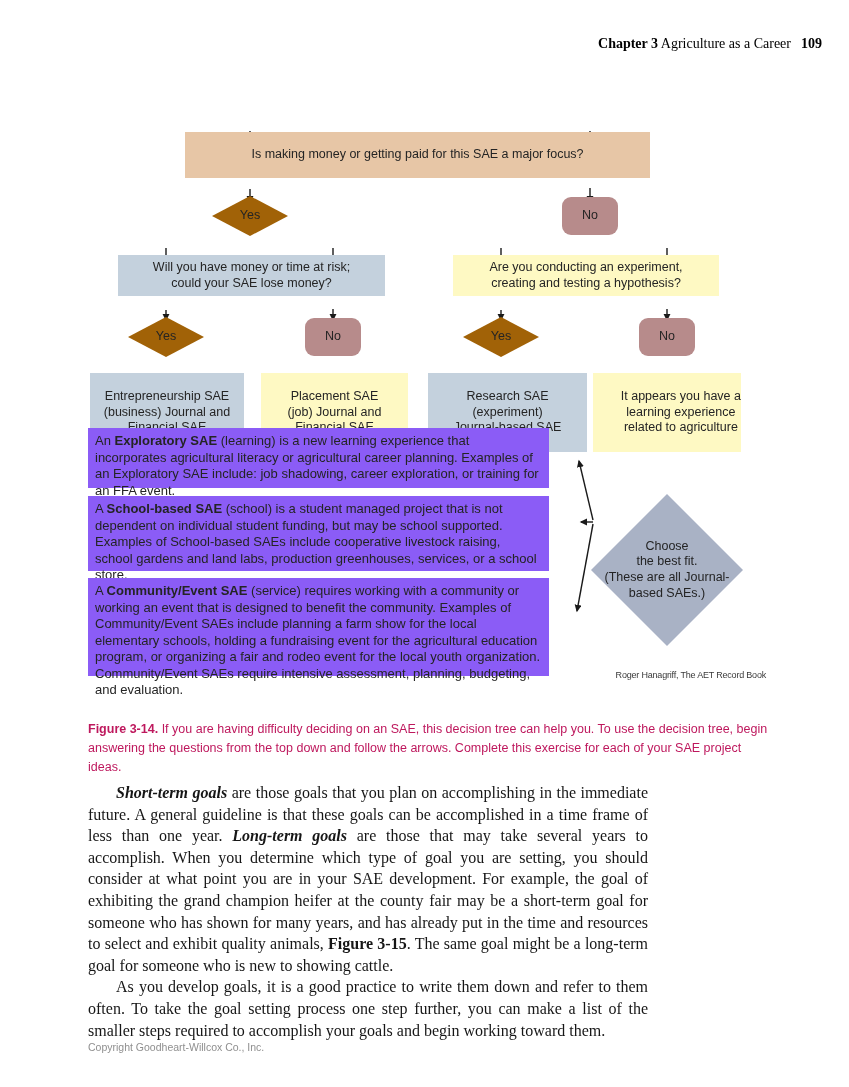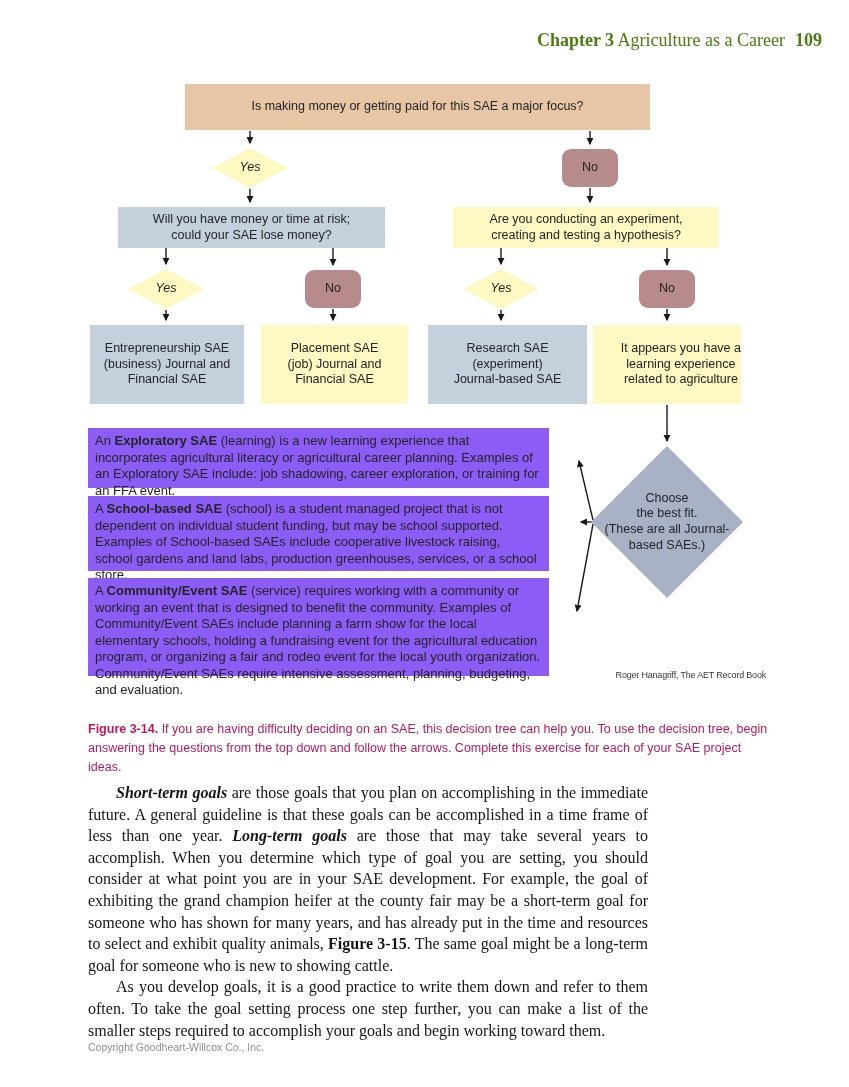--- a/index.html
+++ b/index.html
@@ -4,39 +4,38 @@
 <style>
   * { margin:0; padding:0; box-sizing:border-box; }
   html,body { background:#e8e8e8; }
   .page {
     position:relative; width:849px; height:1087px; background:#ffffff;
     margin:0 auto; overflow:hidden; color:#1f1f1f;
     font-family:"Liberation Sans", sans-serif;
   }
   
   .running-head {
-    position:absolute; top:30px; right:27px;
-    font-family:"Liberation Serif", serif; font-size:18px; color:#4d7c0f;
+    position:absolute; top:36px; right:27px;
+    font-family:"Liberation Serif", serif; font-size:14px; color:#000000;
   }
   .running-head b { font-weight:bold; }
   .running-head .gap { display:inline-block; width:10px; }
   
   .node {
     position:absolute; display:flex; align-items:center; justify-content:center;
-    text-align:center; font-size:12.5px; line-height:1.25; color:#242424;
+    text-align:center; font-size:12.5px; line-height:1.25; color:#242424;margin-top:48px;
   }
   .prelines { white-space:pre-line; }
   .tan      { background:#e7c6a6; }
   .blue     { background:#c4d1dd; }
   .mauve    { background:#fef9c3; }
   .rose     { background:#b78b8b; border-radius:9px; }
   .olive-diamond {
-    background:#fef9c3;
+    background:#a16207;
     clip-path:polygon(50% 0, 100% 50%, 50% 100%, 0 50%);
-    font-style:italic;
   }
   .big-diamond {
     background:#a9b2c5;
     clip-path:polygon(50% 0, 100% 50%, 50% 100%, 0 50%);
   }
   .infobox {
     position:absolute; left:88px; width:461px; background:#8b5cf6;
     font-size:13px; line-height:1.27; color:#242424;
     padding:5px 8px 5px 7px; text-align:left;
   }

